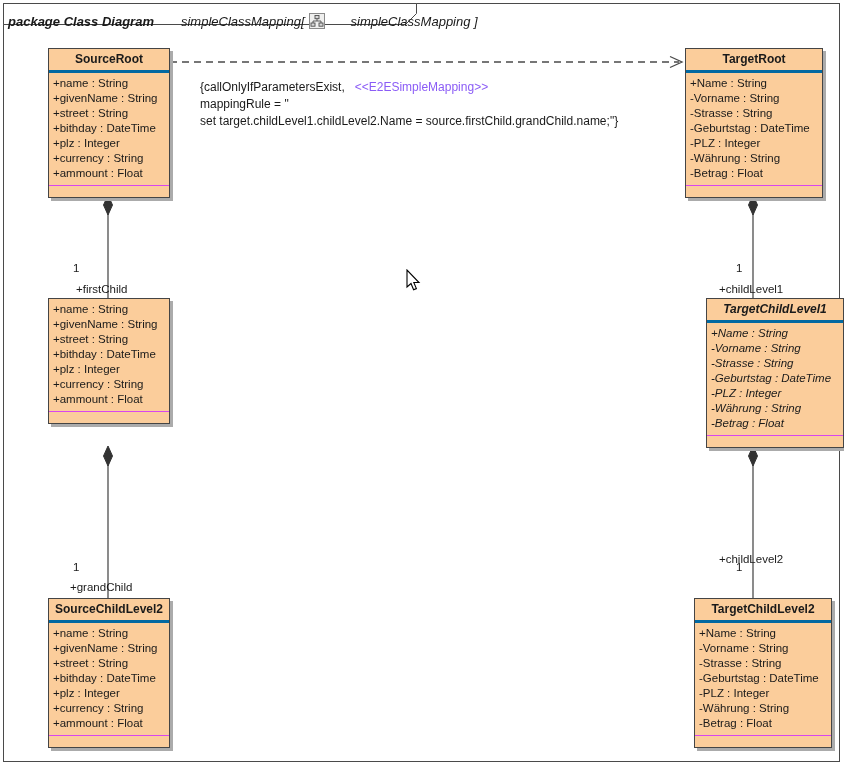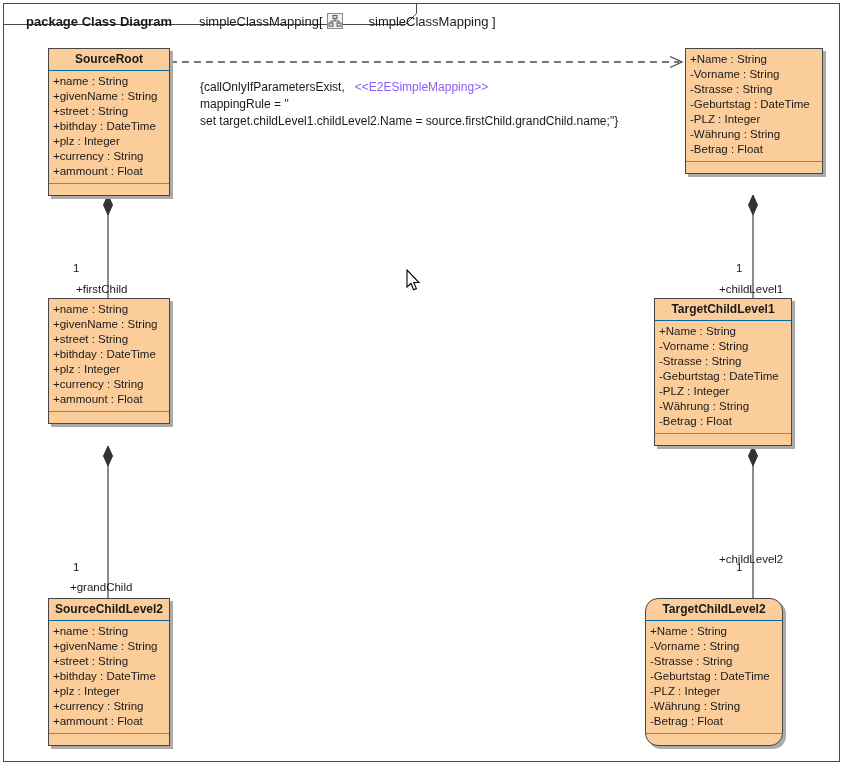--- a/index.html
+++ b/index.html
@@ -2,31 +2,31 @@
 <html><head>
 <meta charset="utf-8">
 <style>
   html,body{margin:0;padding:0;background:#ffffff;}
   #stage{position:relative;width:844px;height:770px;background:#ffffff;overflow:hidden;
          font-family:"Liberation Sans",sans-serif;color:#1a1a1a;}
   #wires{position:absolute;left:0;top:0;width:844px;height:770px;z-index:1;}
 
   
   #frame-tab{position:absolute;left:3px;top:3px;width:412px;height:36px;z-index:3;
-             display:flex;align-items:center;padding-left:23px;font-size:13px;white-space:nowrap;}
+             display:flex;align-items:center;padding-left:5px;font-size:13px;white-space:nowrap;font-style:italic;}
   #frame-tab .kw{font-weight:bold;margin-right:5px;}
   #frame-tab .nm{margin-right:4px;margin-left:22px;}
   #frame-tab .ic{margin-right:4px;display:inline-block;line-height:0;}
 
   
   .uml-class{position:absolute;width:120px;background:#FBCD9B;border:1px solid #454545;
              box-shadow:3px 3px 0 #ababab;z-index:2;}
   .uml-class.wide{width:136px;}
   .uml-class .title{height:21px;line-height:21px;text-align:center;font-weight:bold;
-                    font-size:12px;border-bottom:1px solid #0369a1;white-space:nowrap;}
+                    font-size:12px;border-bottom:3px solid #0369a1;white-space:nowrap;}
   .uml-class .attrs{border-bottom:1px solid #d946ef;padding:3px 0 4px 4px;}
   .uml-class .attr{font-size:11.5px;line-height:15px;white-space:nowrap;}
   .uml-class .empty{height:11px;}
 
   
   .edge-label{position:absolute;font-size:11.5px;z-index:2;white-space:nowrap;}
 
   
   #annotation{position:absolute;left:200px;top:79px;font-size:12px;line-height:17px;
               z-index:2;white-space:nowrap;}
@@ -94,20 +94,21 @@
         <div class="attr">+street : String</div>
         <div class="attr">+bithday : DateTime</div>
         <div class="attr">+plz : Integer</div>
         <div class="attr">+currency : String</div>
         <div class="attr">+ammount : Float</div>
       </div>
     <div class="empty"></div>
   </div>
 
   <div class="uml-class wide" style="left:685px;top:48px;">
+    <div class="title">TargetRoot</div>
     <div class="attrs">
         <div class="attr">+Name : String</div>
         <div class="attr">-Vorname : String</div>
         <div class="attr">-Strasse : String</div>
         <div class="attr">-Geburtstag : DateTime</div>
         <div class="attr">-PLZ : Integer</div>
         <div class="attr">-Währung : String</div>
         <div class="attr">-Betrag : Float</div>
       </div>
     <div class="empty"></div>
@@ -119,21 +120,21 @@
         <div class="attr">+givenName : String</div>
         <div class="attr">+street : String</div>
         <div class="attr">+bithday : DateTime</div>
         <div class="attr">+plz : Integer</div>
         <div class="attr">+currency : String</div>
         <div class="attr">+ammount : Float</div>
       </div>
     <div class="empty"></div>
   </div>
 
-  <div class="uml-class wide" style="left:654px;top:298px;">
+  <div class="uml-class wide" style="left:706px;top:298px;font-style:italic;">
     <div class="title">TargetChildLevel1</div>
     <div class="attrs">
         <div class="attr">+Name : String</div>
         <div class="attr">-Vorname : String</div>
         <div class="attr">-Strasse : String</div>
         <div class="attr">-Geburtstag : DateTime</div>
         <div class="attr">-PLZ : Integer</div>
         <div class="attr">-Währung : String</div>
         <div class="attr">-Betrag : Float</div>
       </div>
@@ -147,21 +148,21 @@
         <div class="attr">+givenName : String</div>
         <div class="attr">+street : String</div>
         <div class="attr">+bithday : DateTime</div>
         <div class="attr">+plz : Integer</div>
         <div class="attr">+currency : String</div>
         <div class="attr">+ammount : Float</div>
       </div>
     <div class="empty"></div>
   </div>
 
-  <div class="uml-class wide" style="left:645px;top:598px;border-radius:13px;">
+  <div class="uml-class wide" style="left:694px;top:598px;">
     <div class="title">TargetChildLevel2</div>
     <div class="attrs">
         <div class="attr">+Name : String</div>
         <div class="attr">-Vorname : String</div>
         <div class="attr">-Strasse : String</div>
         <div class="attr">-Geburtstag : DateTime</div>
         <div class="attr">-PLZ : Integer</div>
         <div class="attr">-Währung : String</div>
         <div class="attr">-Betrag : Float</div>
       </div>

